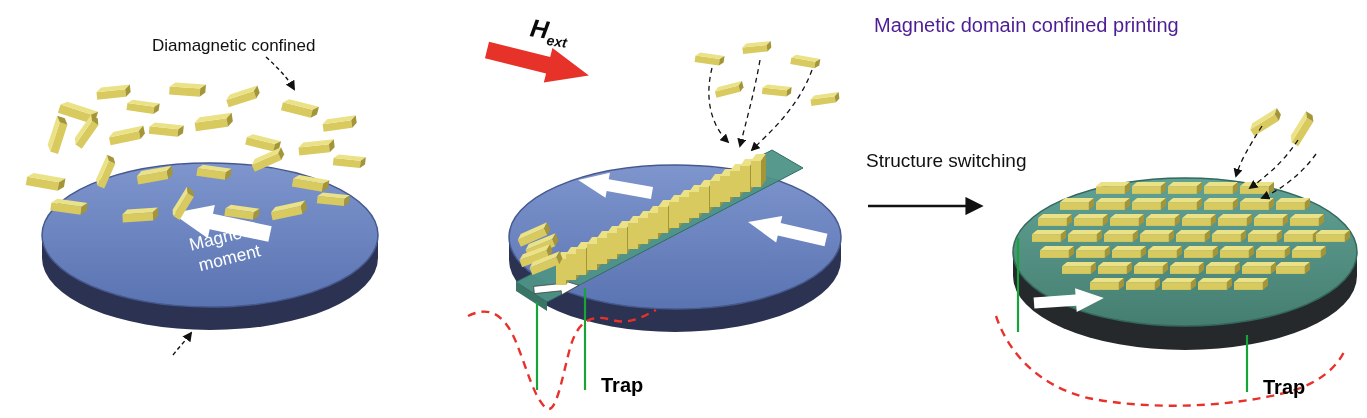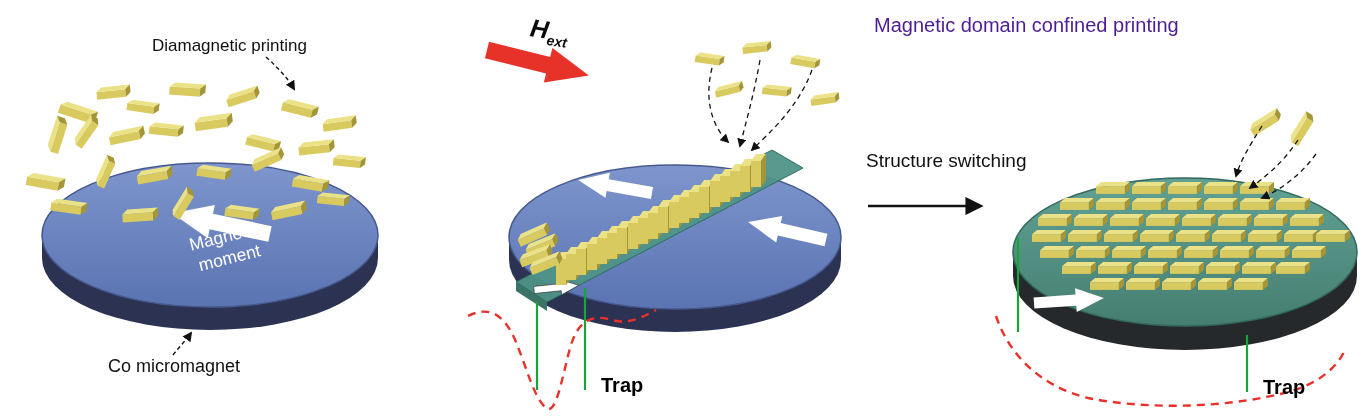--- a/index.html
+++ b/index.html
@@ -213,24 +213,23 @@
     </g>
 
     <use href="#barrow" transform="translate(1034,303) rotate(-4) scale(0.7)" fill="#ffffff"></use>
 
     <line x1="1018" y1="238" x2="1018" y2="332" stroke="#17a53a" stroke-width="2.2"></line>
     <line x1="1247" y1="335" x2="1247" y2="392" stroke="#17a53a" stroke-width="2.2"></line>
     <path d="M996,316 C1008,352 1038,386 1088,398 C1148,410 1228,408 1288,392 C1318,384 1336,368 1344,352" fill="none" stroke="#e8312a" stroke-width="2.4" stroke-dasharray="8 6"></path>
   </g>
 </svg>
 
-  <div class="lbl" style="left:152px; top:36px;">Diamagnetic printing</div>
+  <div class="lbl" style="left:152px; top:36px;">Diamagnetic confined</div>
   <div class="lbl moment" style="left:172px; top:226px;">Magnetic
 moment</div>
-  <div class="lbl micromag" style="left:108px; top:356px;">Co micromagnet</div>
 
   <div class="hext" style="left:530px; top:16px;">
     <span>H</span><sub>ext</sub>
   </div>
   <div class="lbl trap" style="left:590px; top:374px;">Trap</div>
 
   <div class="lbl switch" style="left:866px; top:150px;">Structure switching</div>
   <div class="title" style="left:874px; top:14px;">Magnetic domain confined printing</div>
 
   <div class="lbl trap" style="left:1252px; top:376px;">Trap</div>

